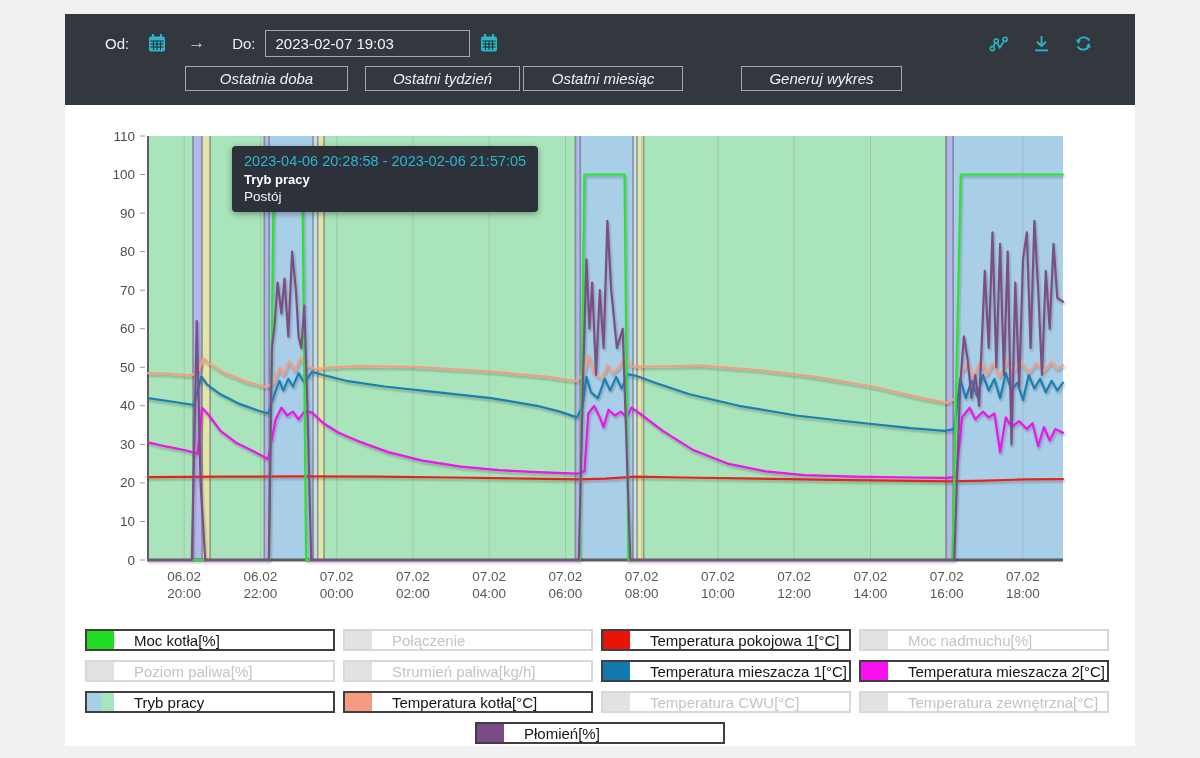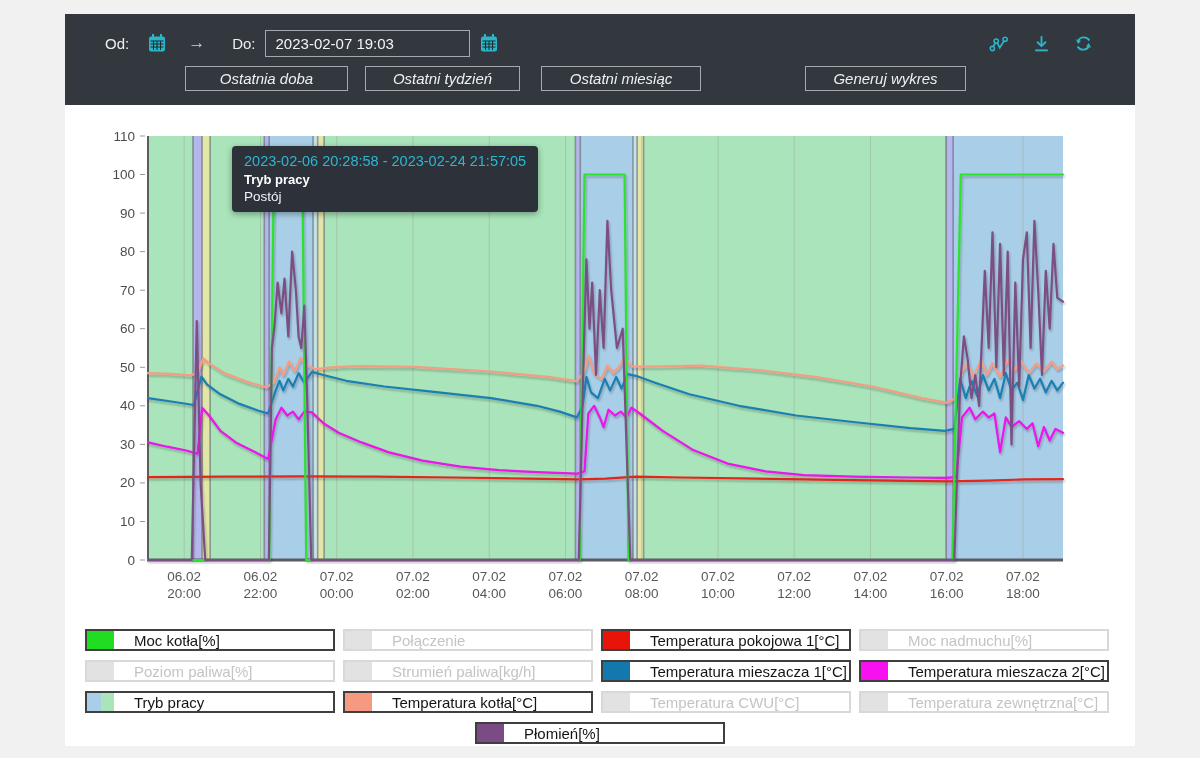--- a/index.html
+++ b/index.html
@@ -13,22 +13,22 @@
   .tb-input{width:205px;height:27px;box-sizing:border-box;background:transparent;border:1px solid #a4a8af;color:#f3f4f6;font-size:15px;padding:0 10px;font-family:"Liberation Sans",sans-serif;outline:none;}
   .cal-btn{margin-left:9px;width:20px;height:20px;display:inline-flex;align-items:center;justify-content:center;cursor:pointer;}
   .tb-arrow{color:#cfd3d8;font-size:17px;margin:0 27px 0 21px;}
   .tb-spacer{flex:1;}
   .tb-icons{display:flex;align-items:center;gap:22px;margin-right:22px;}
   .tb-icon{width:20px;height:20px;cursor:pointer;display:inline-flex;align-items:center;justify-content:center;}
   .tb-row2{margin-top:9px;display:flex;align-items:center;padding-left:80px;}
   .tb-btn{height:25px;box-sizing:border-box;background:transparent;border:1px solid #a4a8af;color:#eef0f2;font-size:15px;font-family:"Liberation Sans",sans-serif;cursor:pointer;padding:0;font-style:italic;}
   .btn-doba{width:163px;margin-left:0;}
   .btn-tydzien{width:155px;margin-left:17px;}
-  .btn-miesiac{width:160px;margin-left:21px;}
-  .btn-generuj{width:161px;margin-left:104px;}
+  .btn-miesiac{width:160px;margin-left:3px;}
+  .btn-generuj{width:161px;margin-left:58px;}
 
   
   .chart-wrap{position:relative;margin:15px 25px 0 30px;height:489px;}
   .tooltip{position:absolute;left:137px;top:26px;background:#2c313a;border-radius:4px;padding:7px 12px 8px 12px;box-shadow:0 2px 6px rgba(0,0,0,.35);}
   .tt-title{color:#2db7cf;font-size:14.5px;white-space:nowrap;margin-bottom:3px;}
   .tt-series{color:#ffffff;font-size:13px;font-weight:bold;margin-bottom:2px;}
   .tt-value{color:#f2f3f4;font-size:13.5px;}
 
   
   .legend{margin:20px 20px 0 20px;}
@@ -220,21 +220,21 @@
         <text x="699.2" y="461" text-anchor="middle" font-size="13.5" fill="#585858" font-family="Liberation Sans, sans-serif">07.02</text>
         <text x="699.2" y="478" text-anchor="middle" font-size="13.5" fill="#585858" font-family="Liberation Sans, sans-serif">12:00</text>
         <text x="775.5" y="461" text-anchor="middle" font-size="13.5" fill="#585858" font-family="Liberation Sans, sans-serif">07.02</text>
         <text x="775.5" y="478" text-anchor="middle" font-size="13.5" fill="#585858" font-family="Liberation Sans, sans-serif">14:00</text>
         <text x="851.7" y="461" text-anchor="middle" font-size="13.5" fill="#585858" font-family="Liberation Sans, sans-serif">07.02</text>
         <text x="851.7" y="478" text-anchor="middle" font-size="13.5" fill="#585858" font-family="Liberation Sans, sans-serif">16:00</text>
         <text x="928.0" y="461" text-anchor="middle" font-size="13.5" fill="#585858" font-family="Liberation Sans, sans-serif">07.02</text>
         <text x="928.0" y="478" text-anchor="middle" font-size="13.5" fill="#585858" font-family="Liberation Sans, sans-serif">18:00</text>
       </svg>
     <div class="tooltip">
-      <div class="tt-title">2023-02-06 20:28:58 - 2023-02-24 21:57:05</div>
+      <div class="tt-title">2023-04-06 20:28:58 - 2023-02-06 21:57:05</div>
       <div class="tt-series">Tryb pracy</div>
       <div class="tt-value">Postój</div>
     </div>
   </div>
 
   <div class="legend">
     <div class="lg-grid">
       <div class="li">
           <span class="sw" style="background: rgb(33, 221, 33);"></span>
           <span class="ll">Moc kotła[%]</span>

